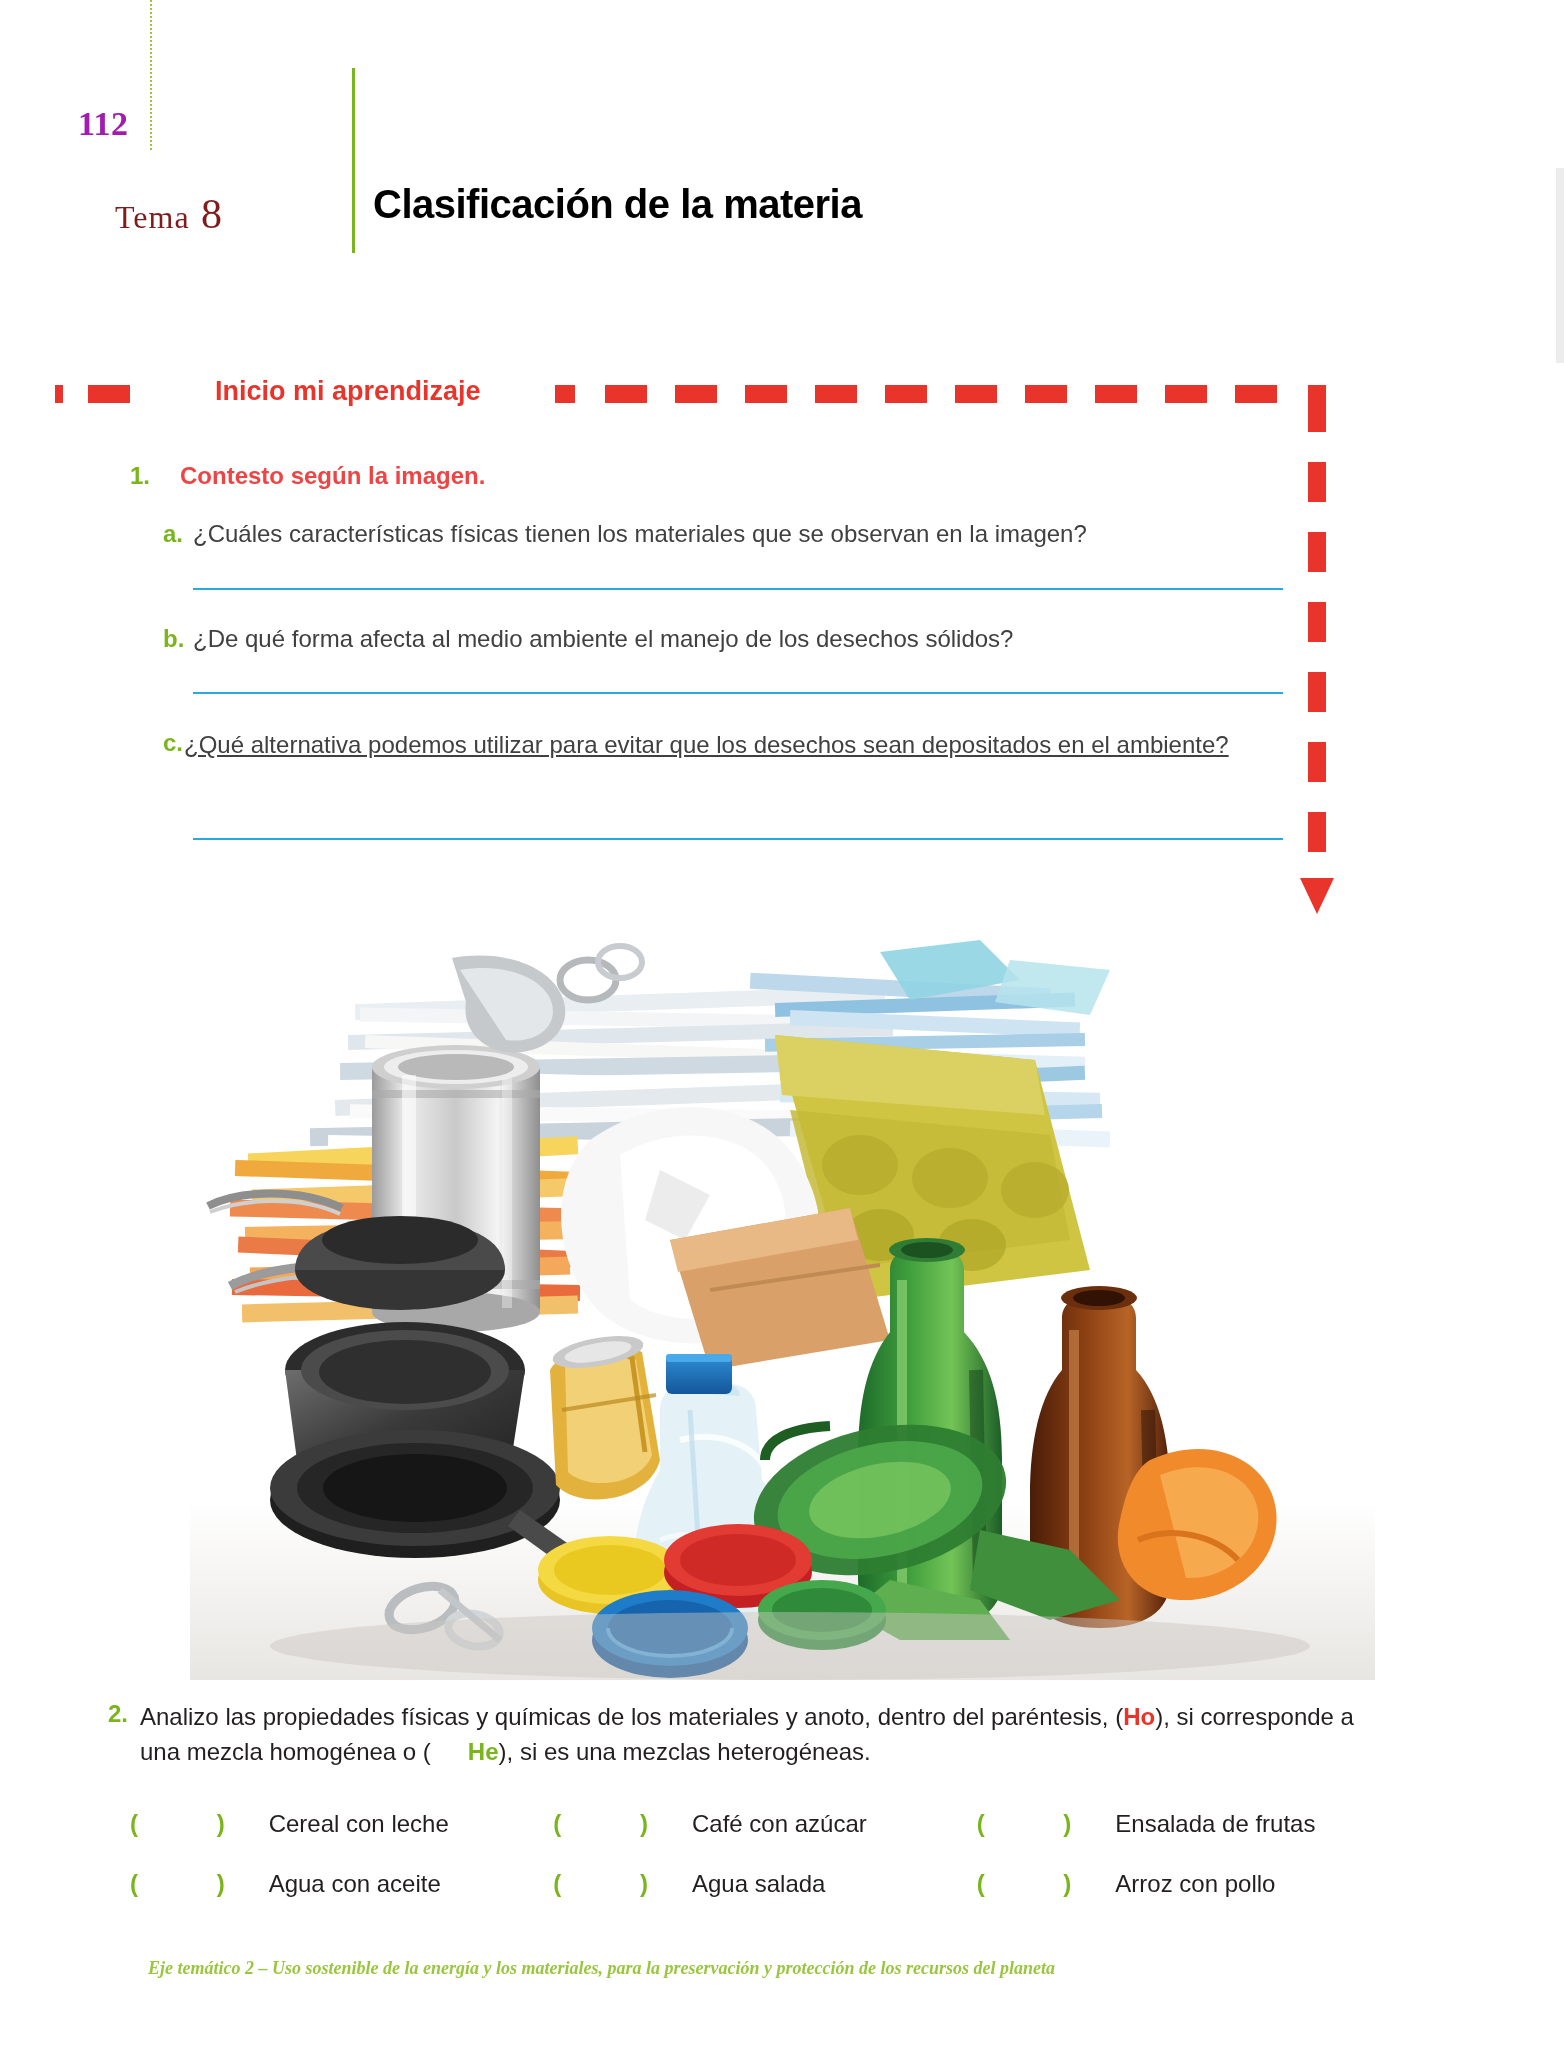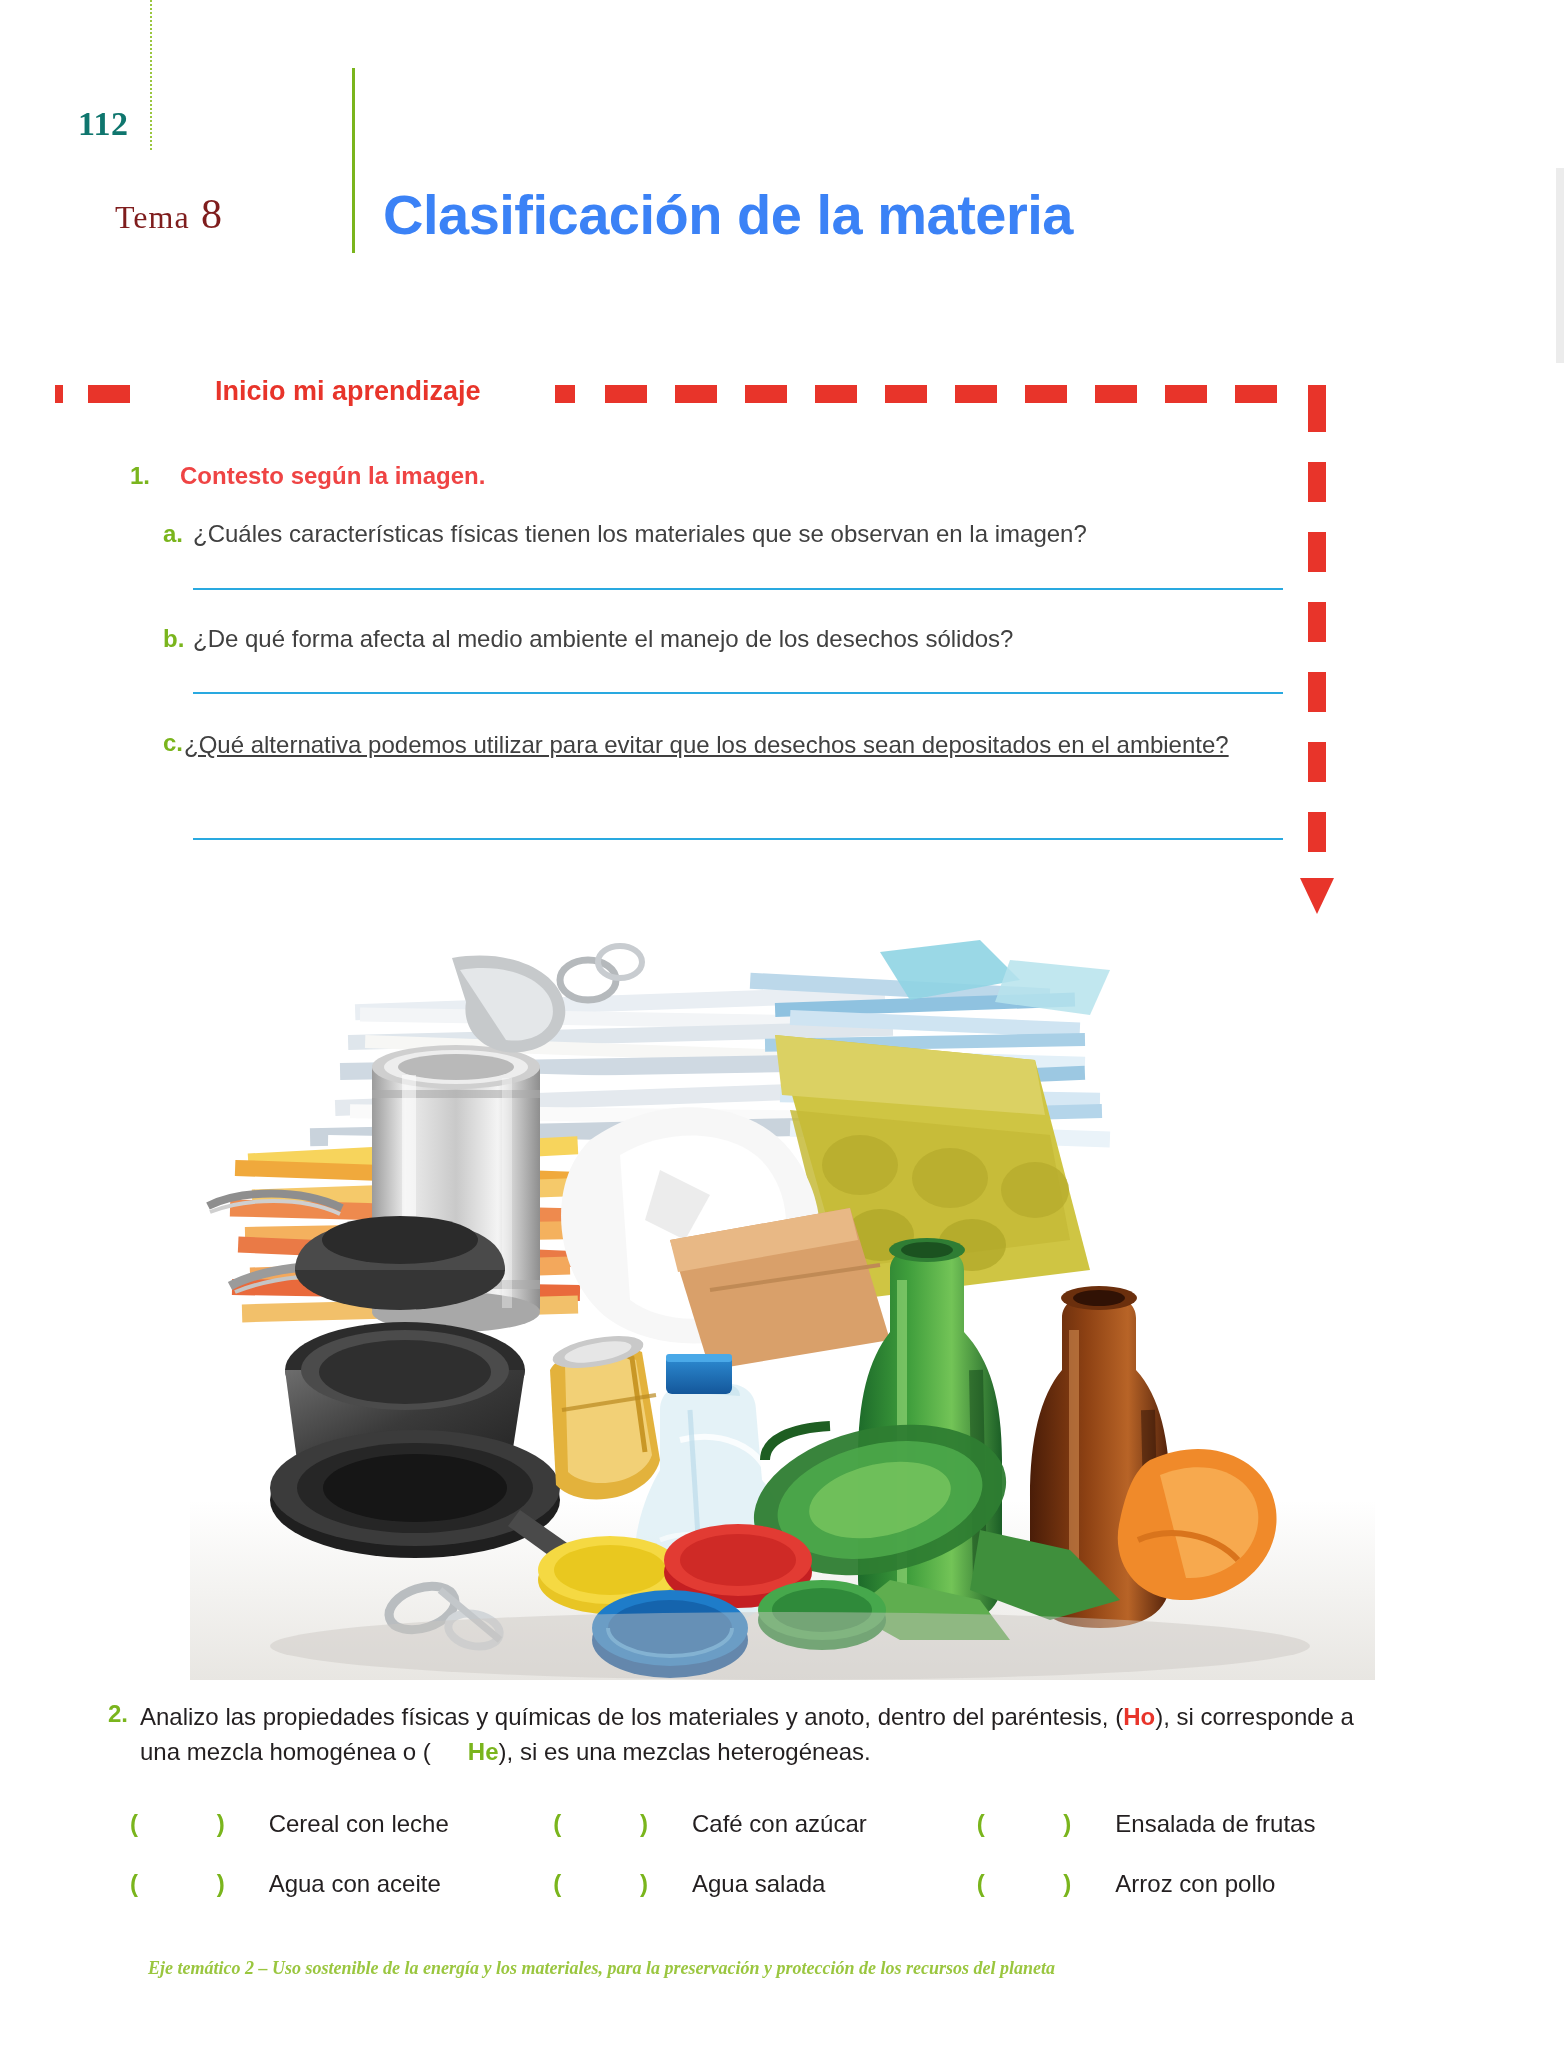--- a/index.html
+++ b/index.html
@@ -26,21 +26,21 @@
     border-left: 2px dotted #9ac63f;
   }
 
   
   .page-number {
     position: absolute;
     left: 78px;
     top: 105px;
     font-size: 34px;
     font-weight: bold;
-    color: #0f766e;
+    color: #a21caf;
     letter-spacing: 0.5px;
     font-family: "Liberation Serif", serif;
   }
   .tema-label {
     position: absolute;
     left: 115px;
     top: 190px;
     font-size: 42px;
     color: #7f1d1d;
     font-family: "Liberation Serif", serif;
@@ -52,25 +52,25 @@
   .title-divider {
     position: absolute;
     left: 352px;
     top: 68px;
     width: 3px;
     height: 185px;
     background: #7ab51d;
   }
   .main-title {
     position: absolute;
-    left: 383px;
+    left: 373px;
     top: 182px;
-    font-size: 56px;
-    font-weight: bold;
-    color: #3b82f6;
+    font-size: 40px;
+    font-weight: bold;
+    color: #000000;
     letter-spacing: -0.5px;
     white-space: nowrap;
   }
 
   
   .right-margin-bar {
     position: absolute;
     right: 0;
     top: 168px;
     width: 8px;

